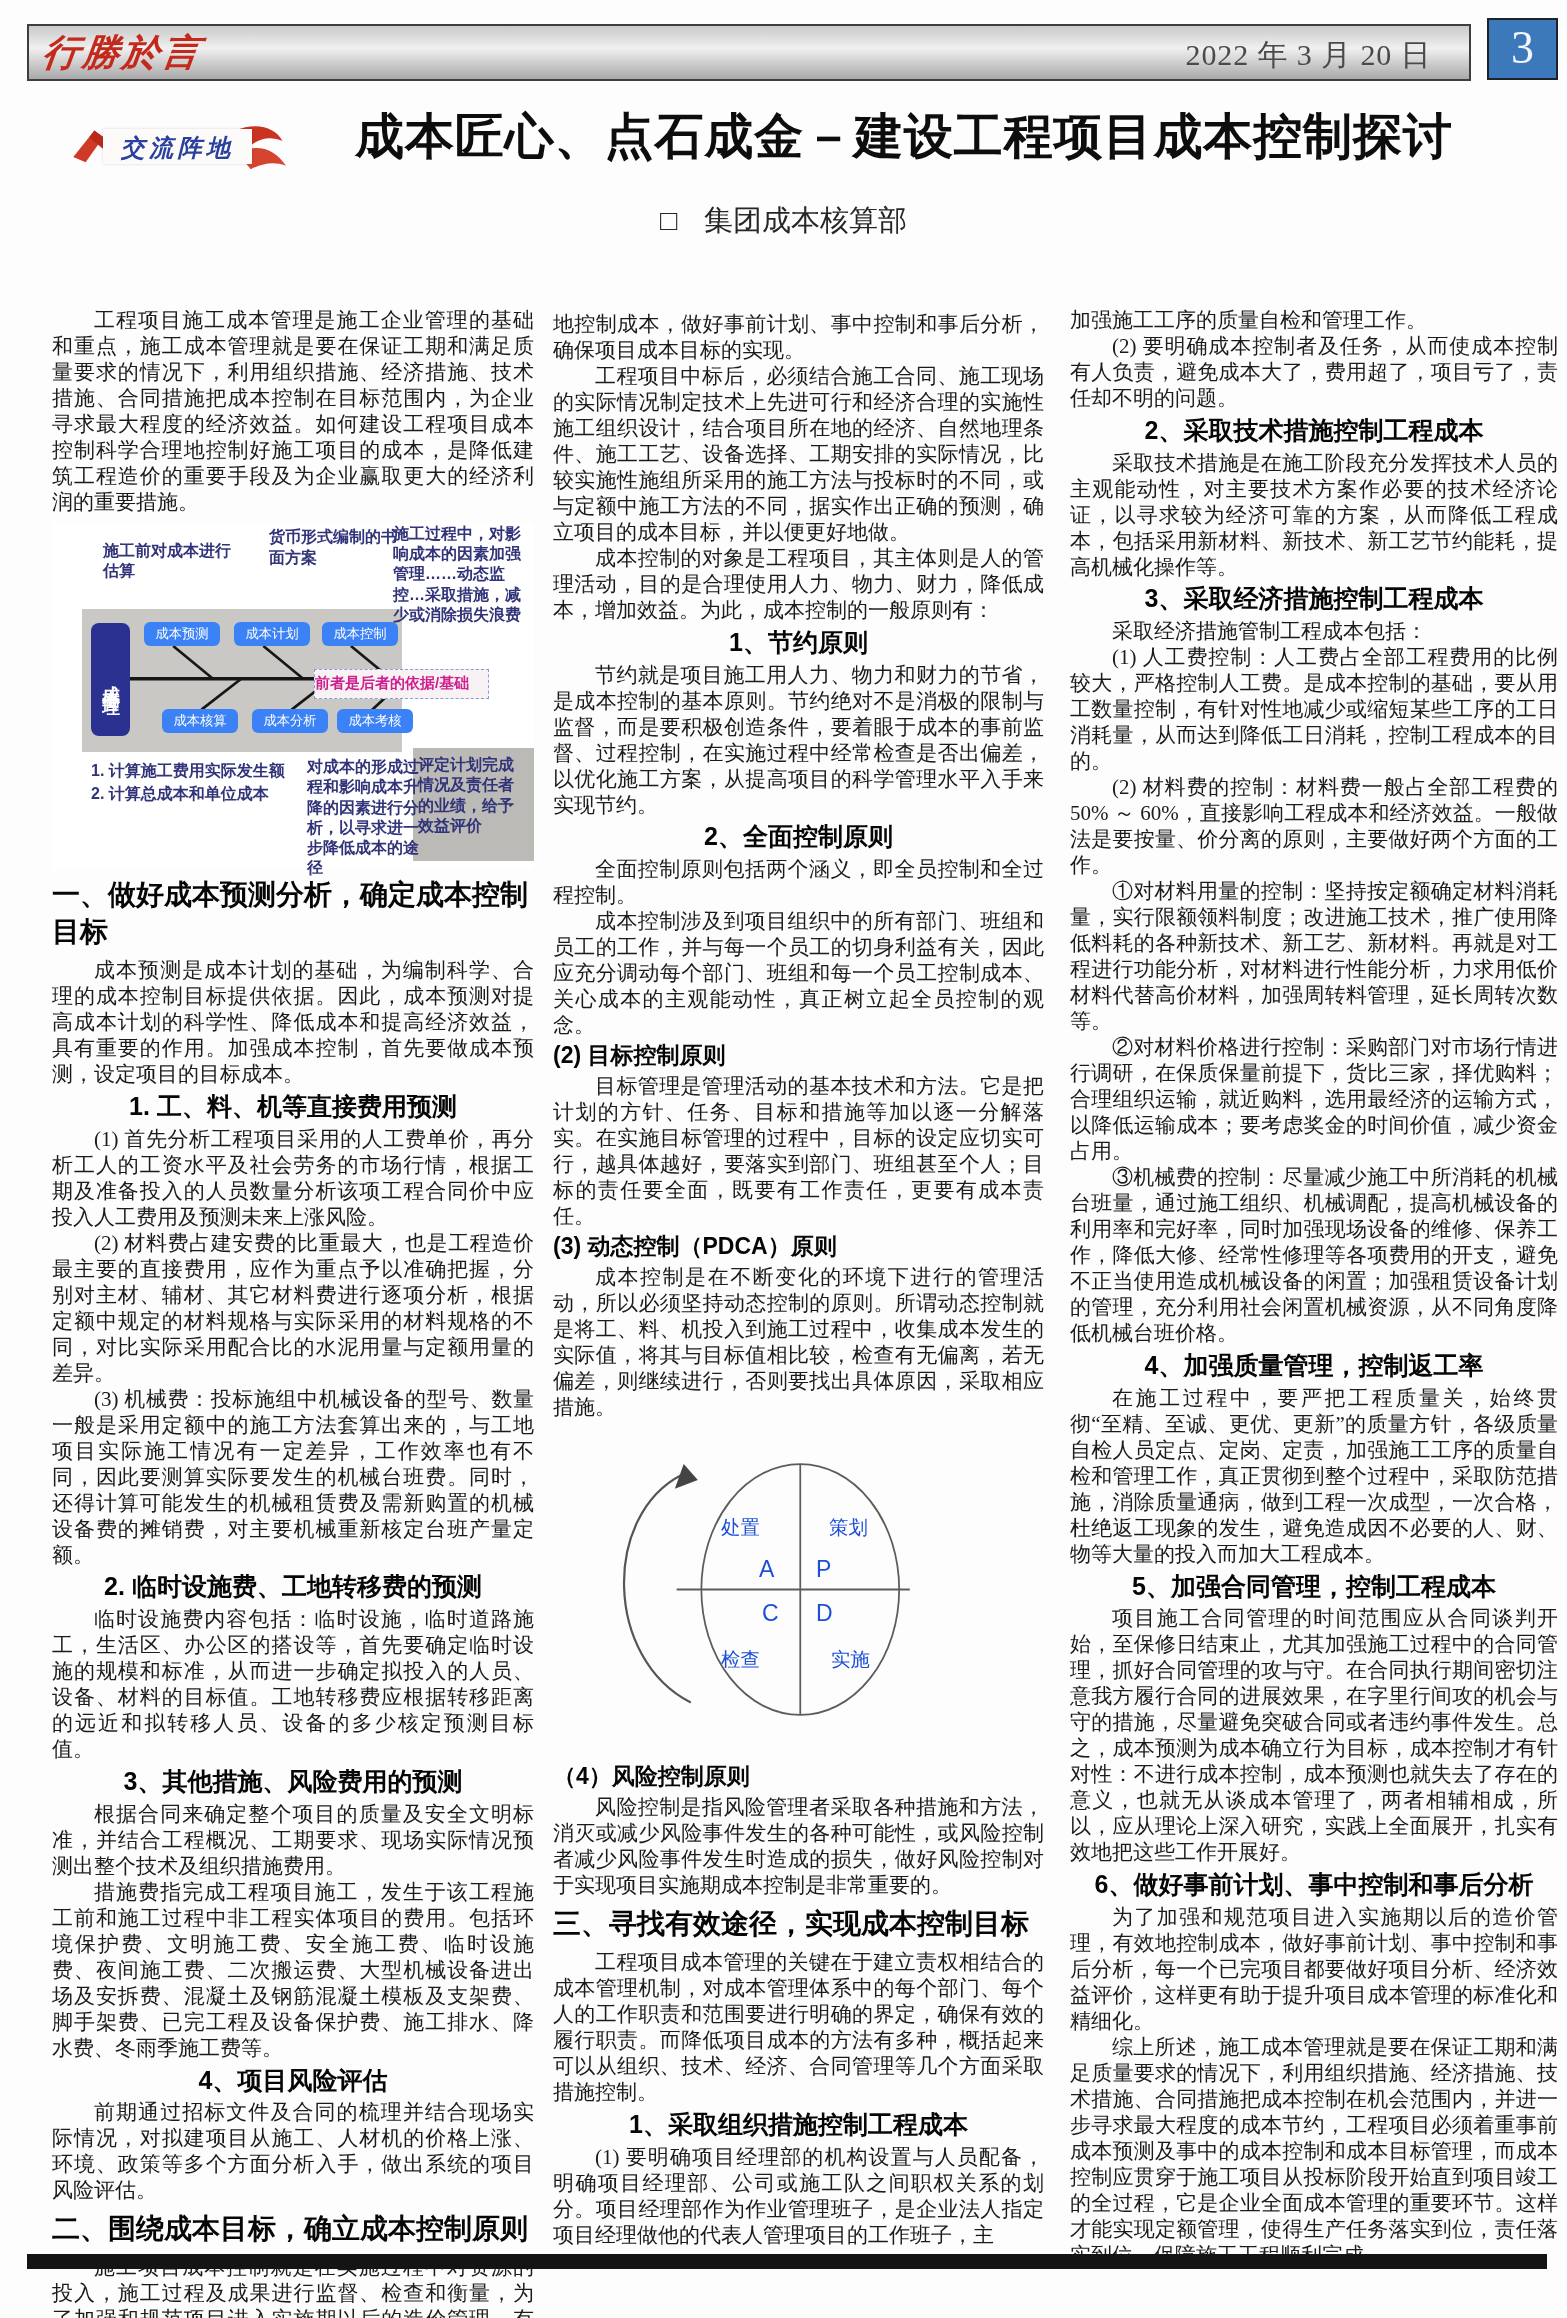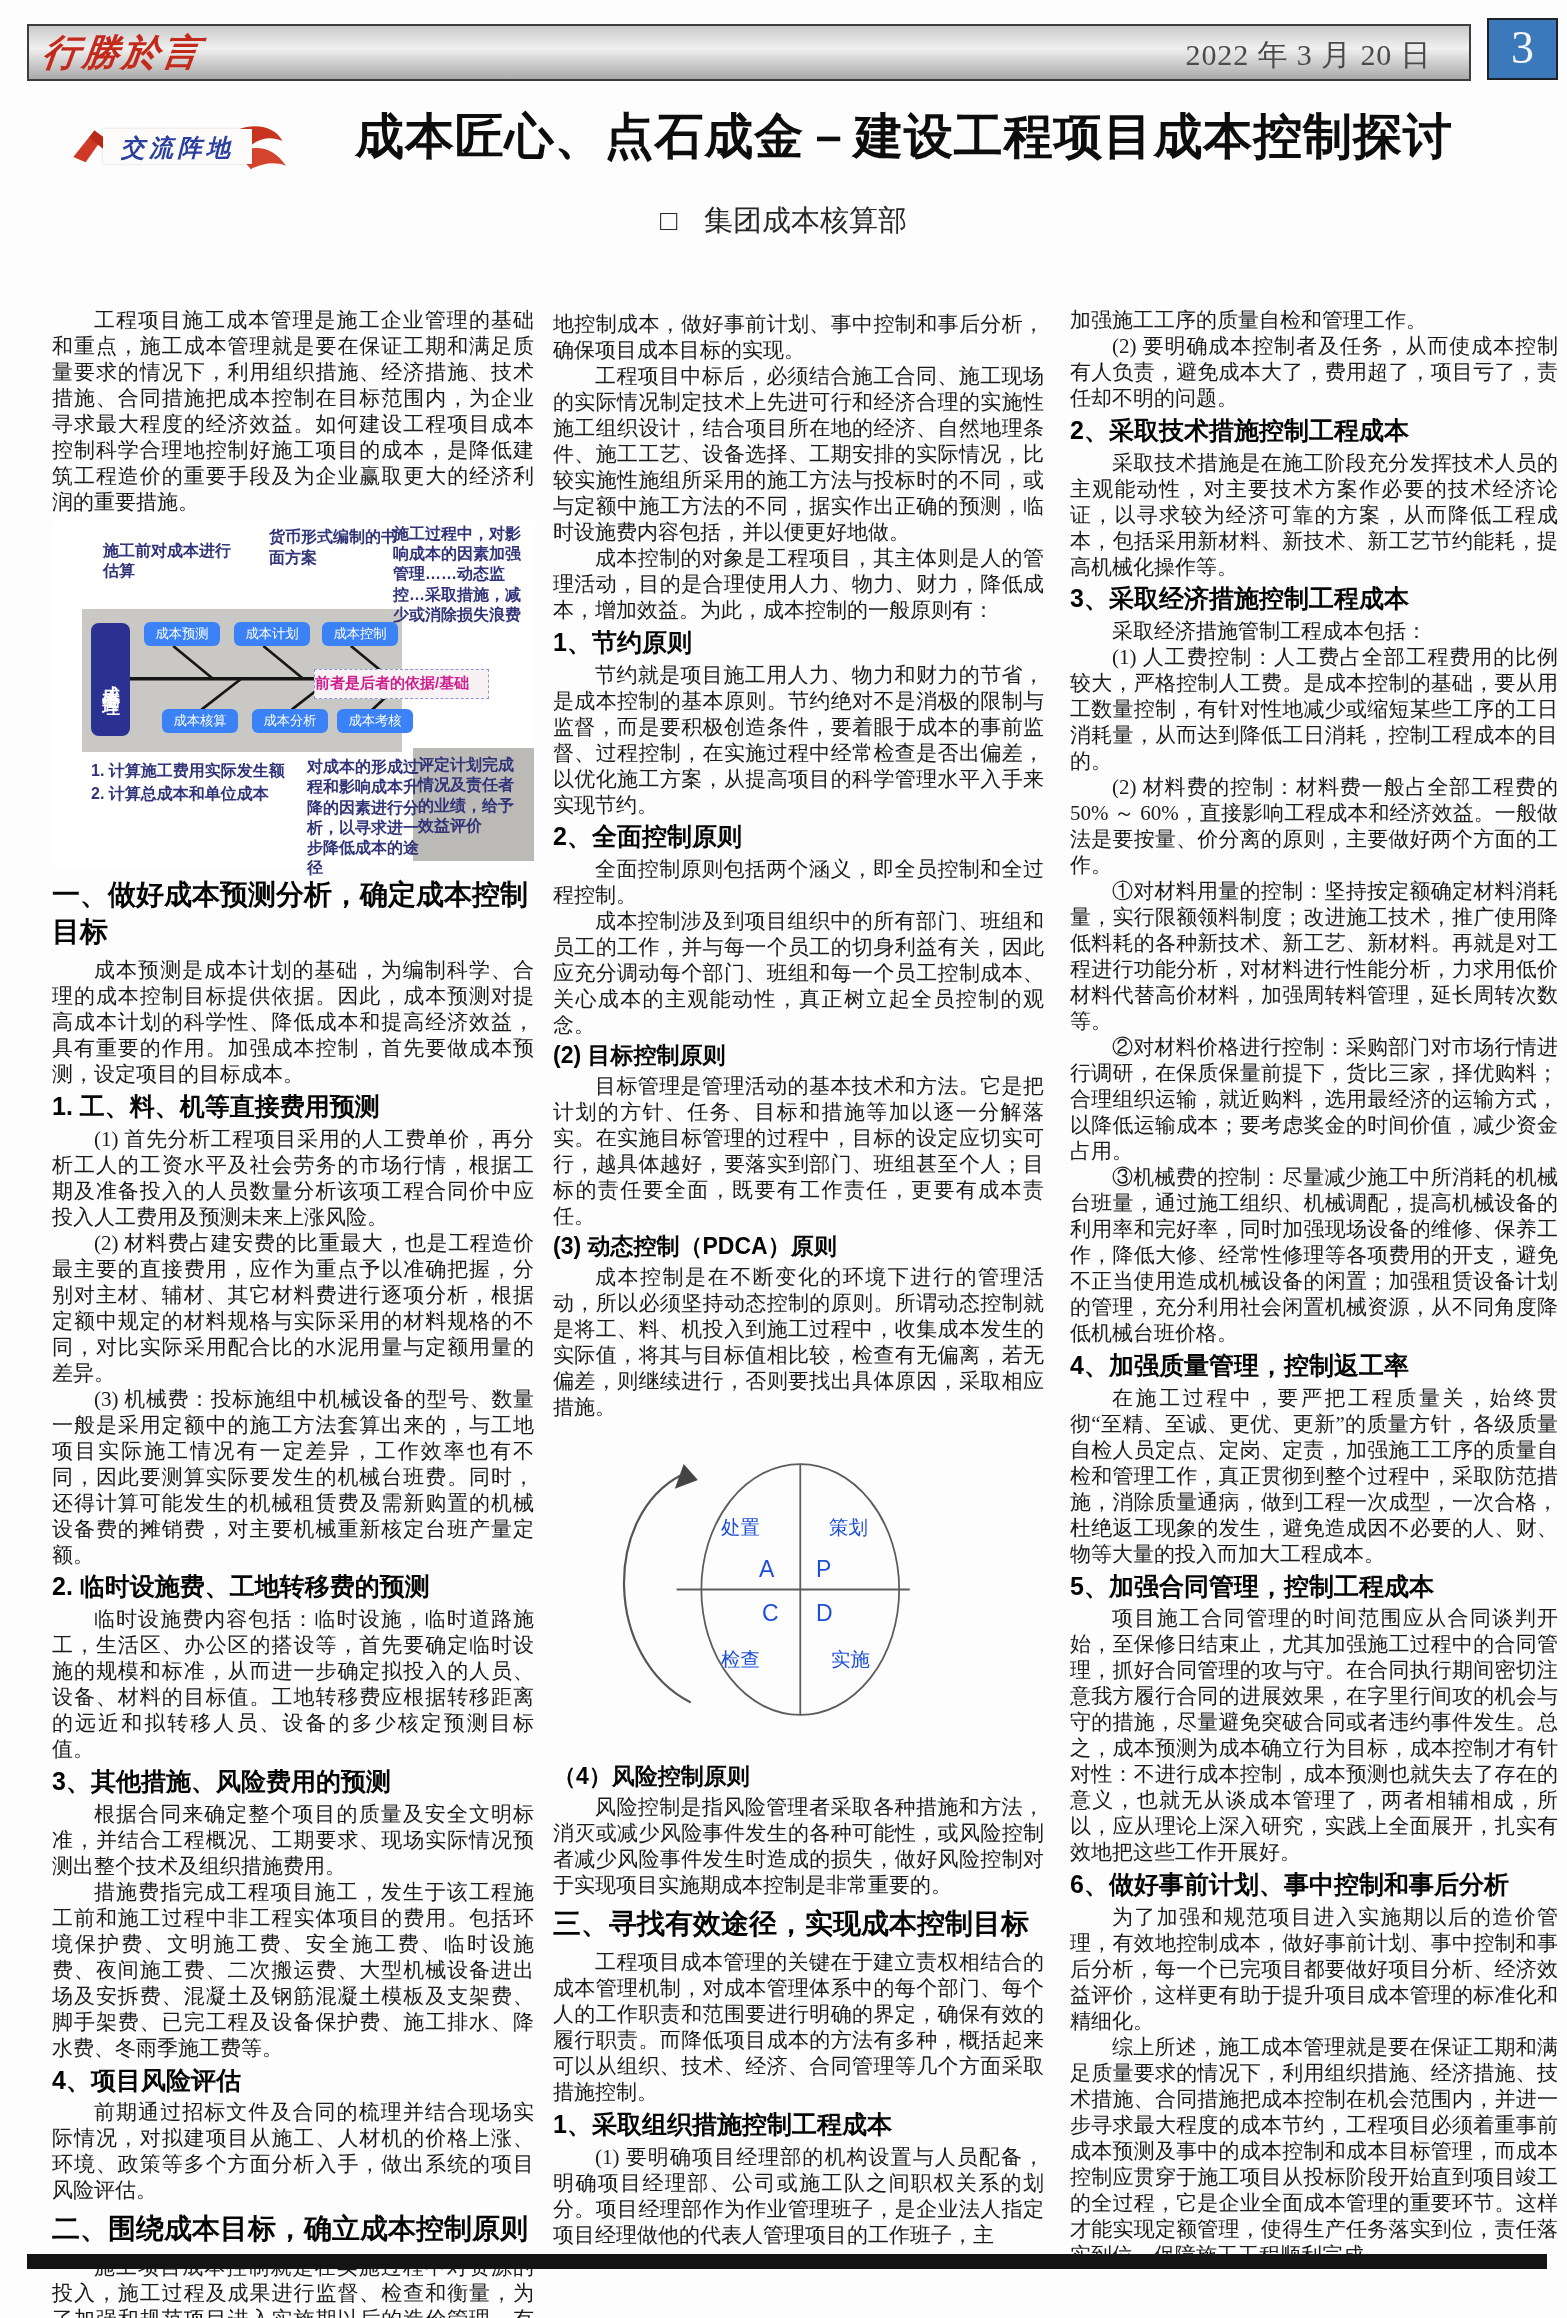--- a/index.html
+++ b/index.html
@@ -67,21 +67,21 @@
   .p, .p-cont {
     font-size:21px; line-height:26px; text-align:justify; color:#1b1b1b;
   }
   .p { text-indent:2em; }
   .h1 {
     font-family:"Liberation Sans", sans-serif; font-weight:bold;
     font-size:28px; line-height:37px; color:#060606; margin:7px 0;
   }
   .h2 {
     font-family:"Liberation Sans", sans-serif; font-weight:bold;
-    font-size:25px; line-height:35px; margin:1.8px 0; color:#060606;
+    font-size:25px; line-height:35px; text-align:center; margin:1.8px 0; color:#060606;
   }
   .h3 {
     font-family:"Liberation Sans", sans-serif; font-weight:bold;
     font-size:23px; line-height:35px; margin:0; color:#060606;
   }
 
   
   .fig { position:relative; margin:7px 0; }
   #fig-fishbone { width:482px; height:347px; background:#fff; }
   .fb-gray  { position:absolute; left:30px;  top:87px;  width:320px; height:143px; background:#c9c8c4; }
@@ -189,21 +189,21 @@
       <p class="blk h2">3、其他措施、风险费用的预测</p>
       <p class="blk p">根据合同来确定整个项目的质量及安全文明标准，并结合工程概况、工期要求、现场实际情况预测出整个技术及组织措施费用。</p>
       <p class="blk p">措施费指完成工程项目施工，发生于该工程施工前和施工过程中非工程实体项目的费用。包括环境保护费、文明施工费、安全施工费、临时设施费、夜间施工费、二次搬运费、大型机械设备进出场及安拆费、混凝土及钢筋混凝土模板及支架费、脚手架费、已完工程及设备保护费、施工排水、降水费、冬雨季施工费等。</p>
       <p class="blk h2">4、项目风险评估</p>
       <p class="blk p">前期通过招标文件及合同的梳理并结合现场实际情况，对拟建项目从施工、人材机的价格上涨、环境、政策等多个方面分析入手，做出系统的项目风险评估。</p>
       <p class="blk h1">二、围绕成本目标，确立成本控制原则</p>
       <p class="blk p">施工项目成本控制就是在实施过程中对资源的投入，施工过程及成果进行监督、检查和衡量，为了加强和规范项目进入实施期以后的造价管理，有效</p>
     </div>
   <div class="col" id="col-middle">
       <p class="blk p-cont">地控制成本，做好事前计划、事中控制和事后分析，确保项目成本目标的实现。</p>
-      <p class="blk p">工程项目中标后，必须结合施工合同、施工现场的实际情况制定技术上先进可行和经济合理的实施性施工组织设计，结合项目所在地的经济、自然地理条件、施工工艺、设备选择、工期安排的实际情况，比较实施性施组所采用的施工方法与投标时的不同，或与定额中施工方法的不同，据实作出正确的预测，临时设施费内容包括，并以便更好地做。</p>
+      <p class="blk p">工程项目中标后，必须结合施工合同、施工现场的实际情况制定技术上先进可行和经济合理的实施性施工组织设计，结合项目所在地的经济、自然地理条件、施工工艺、设备选择、工期安排的实际情况，比较实施性施组所采用的施工方法与投标时的不同，或与定额中施工方法的不同，据实作出正确的预测，确立项目的成本目标，并以便更好地做。</p>
       <p class="blk p">成本控制的对象是工程项目，其主体则是人的管理活动，目的是合理使用人力、物力、财力，降低成本，增加效益。为此，成本控制的一般原则有：</p>
       <p class="blk h2">1、节约原则</p>
       <p class="blk p">节约就是项目施工用人力、物力和财力的节省，是成本控制的基本原则。节约绝对不是消极的限制与监督，而是要积极创造条件，要着眼于成本的事前监督、过程控制，在实施过程中经常检查是否出偏差，以优化施工方案，从提高项目的科学管理水平入手来实现节约。</p>
       <p class="blk h2">2、全面控制原则</p>
       <p class="blk p">全面控制原则包括两个涵义，即全员控制和全过程控制。</p>
       <p class="blk p">成本控制涉及到项目组织中的所有部门、班组和员工的工作，并与每一个员工的切身利益有关，因此应充分调动每个部门、班组和每一个员工控制成本、关心成本的主观能动性，真正树立起全员控制的观念。</p>
       <p class="blk h3">(2) 目标控制原则</p>
       <p class="blk p">目标管理是管理活动的基本技术和方法。它是把计划的方针、任务、目标和措施等加以逐一分解落实。在实施目标管理的过程中，目标的设定应切实可行，越具体越好，要落实到部门、班组甚至个人；目标的责任要全面，既要有工作责任，更要有成本责任。</p>
       <p class="blk h3">(3) 动态控制（PDCA）原则</p>
       <p class="blk p">成本控制是在不断变化的环境下进行的管理活动，所以必须坚持动态控制的原则。所谓动态控制就是将工、料、机投入到施工过程中，收集成本发生的实际值，将其与目标值相比较，检查有无偏离，若无偏差，则继续进行，否则要找出具体原因，采取相应措施。</p>

